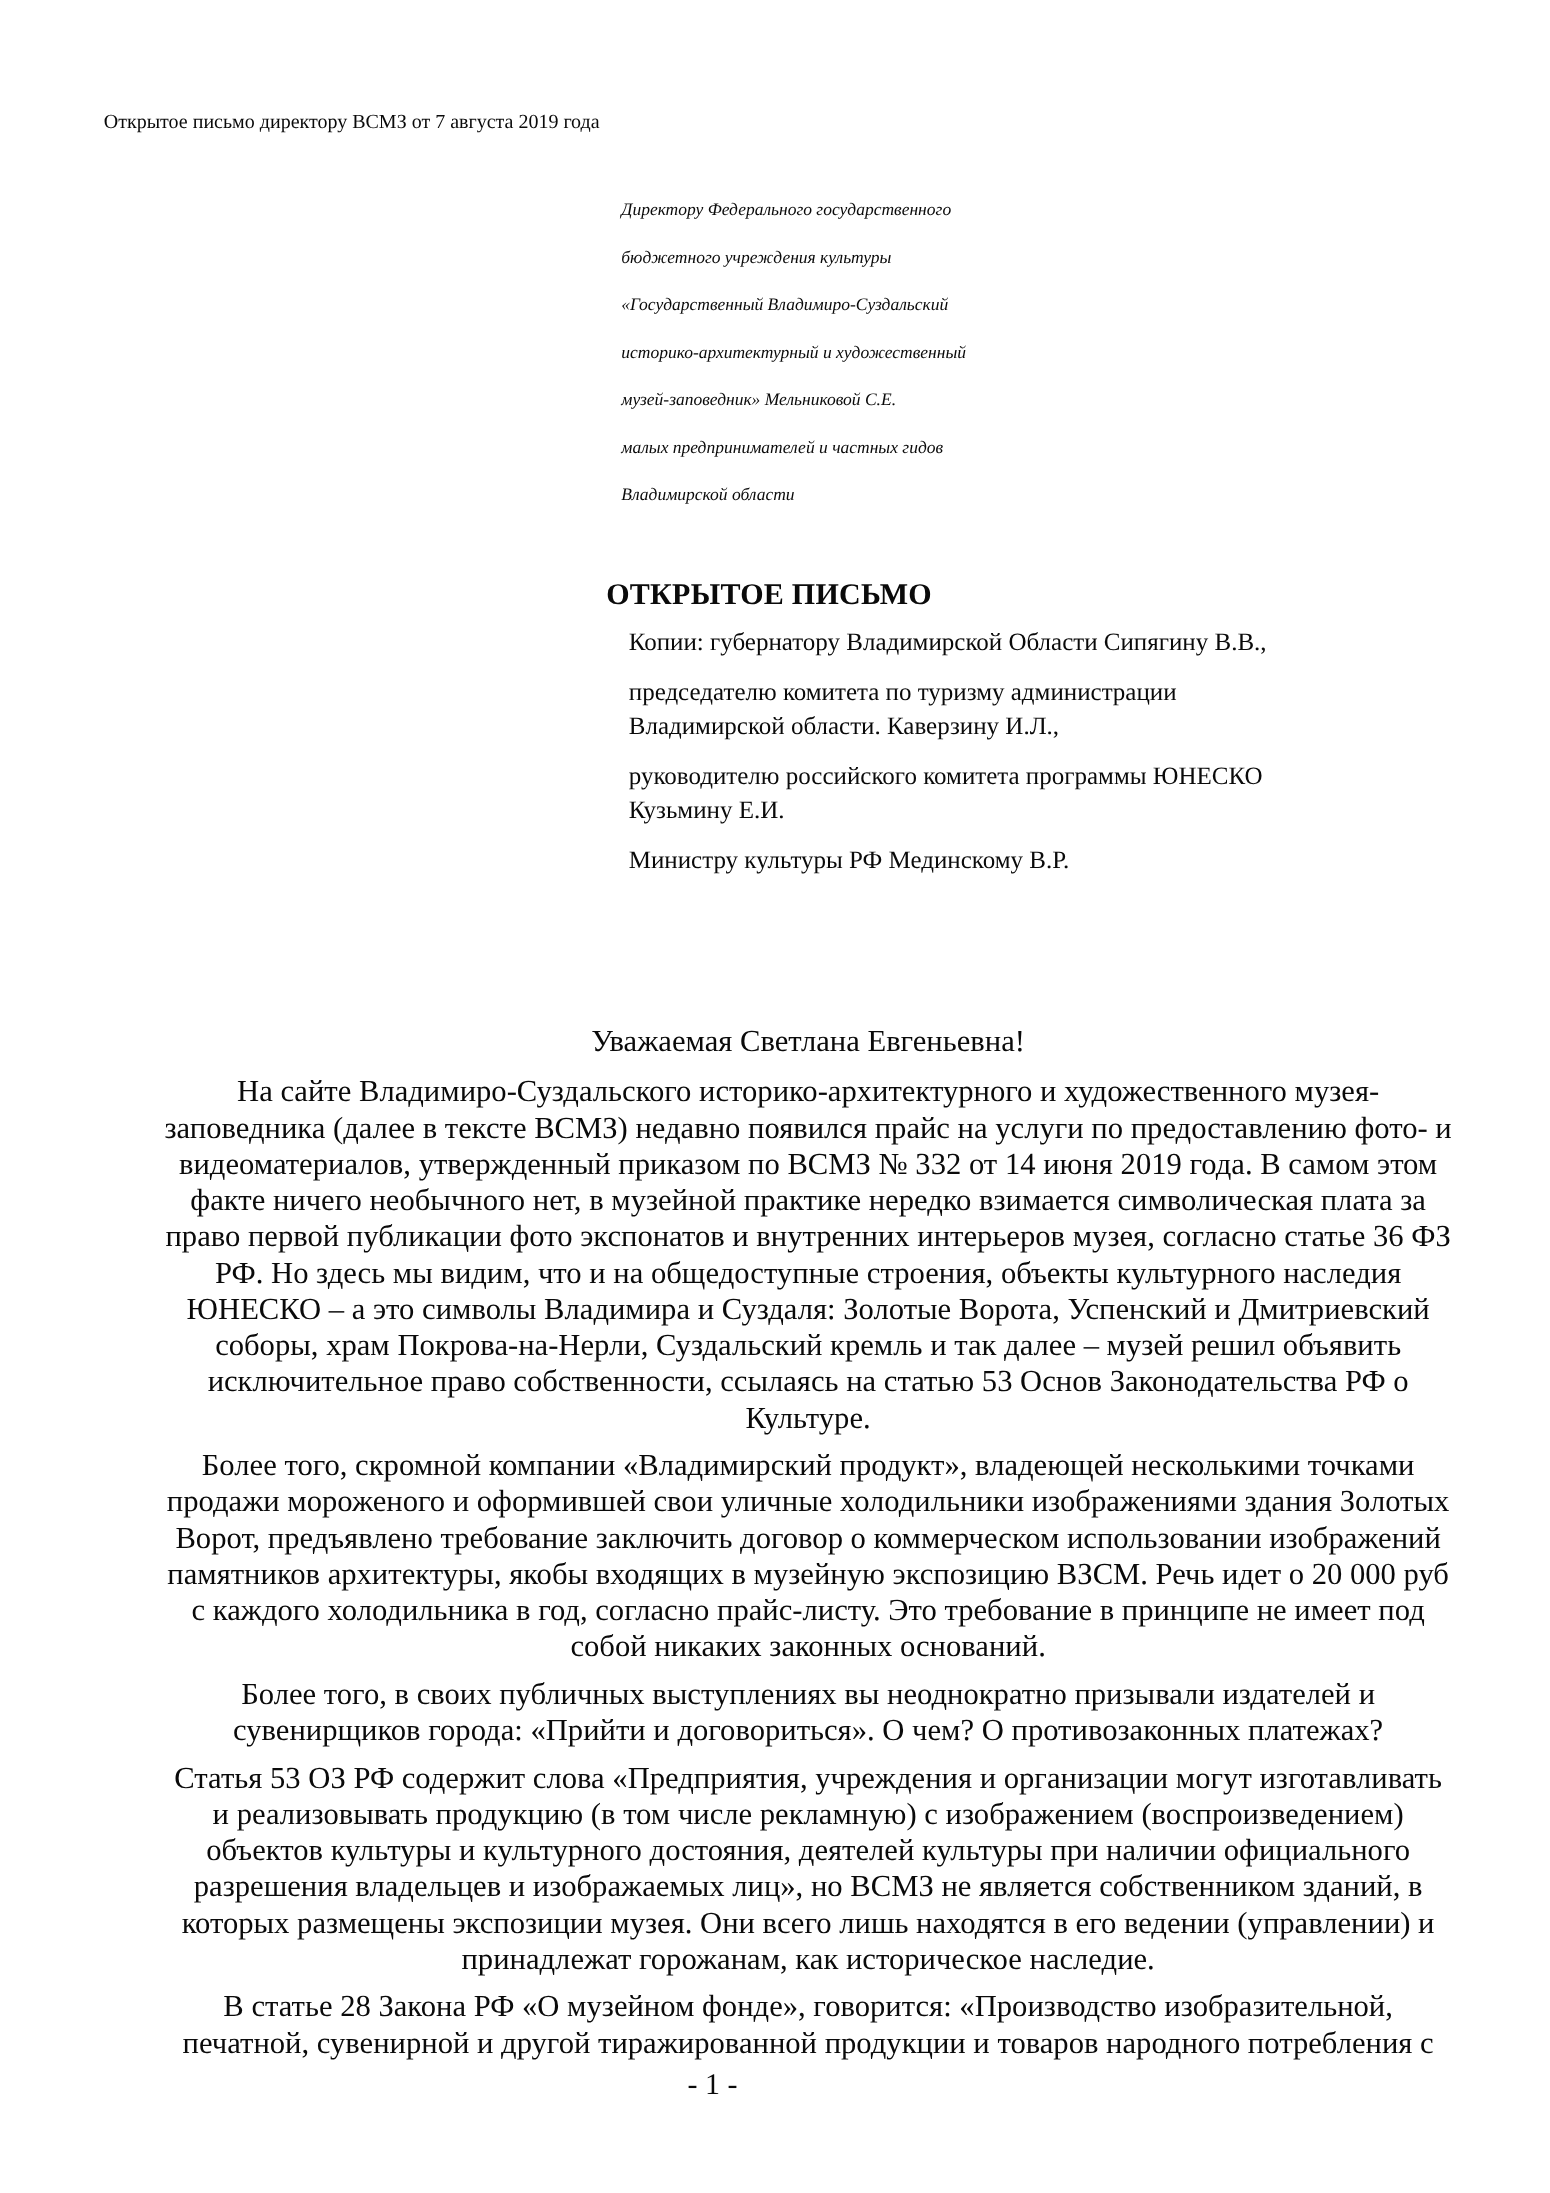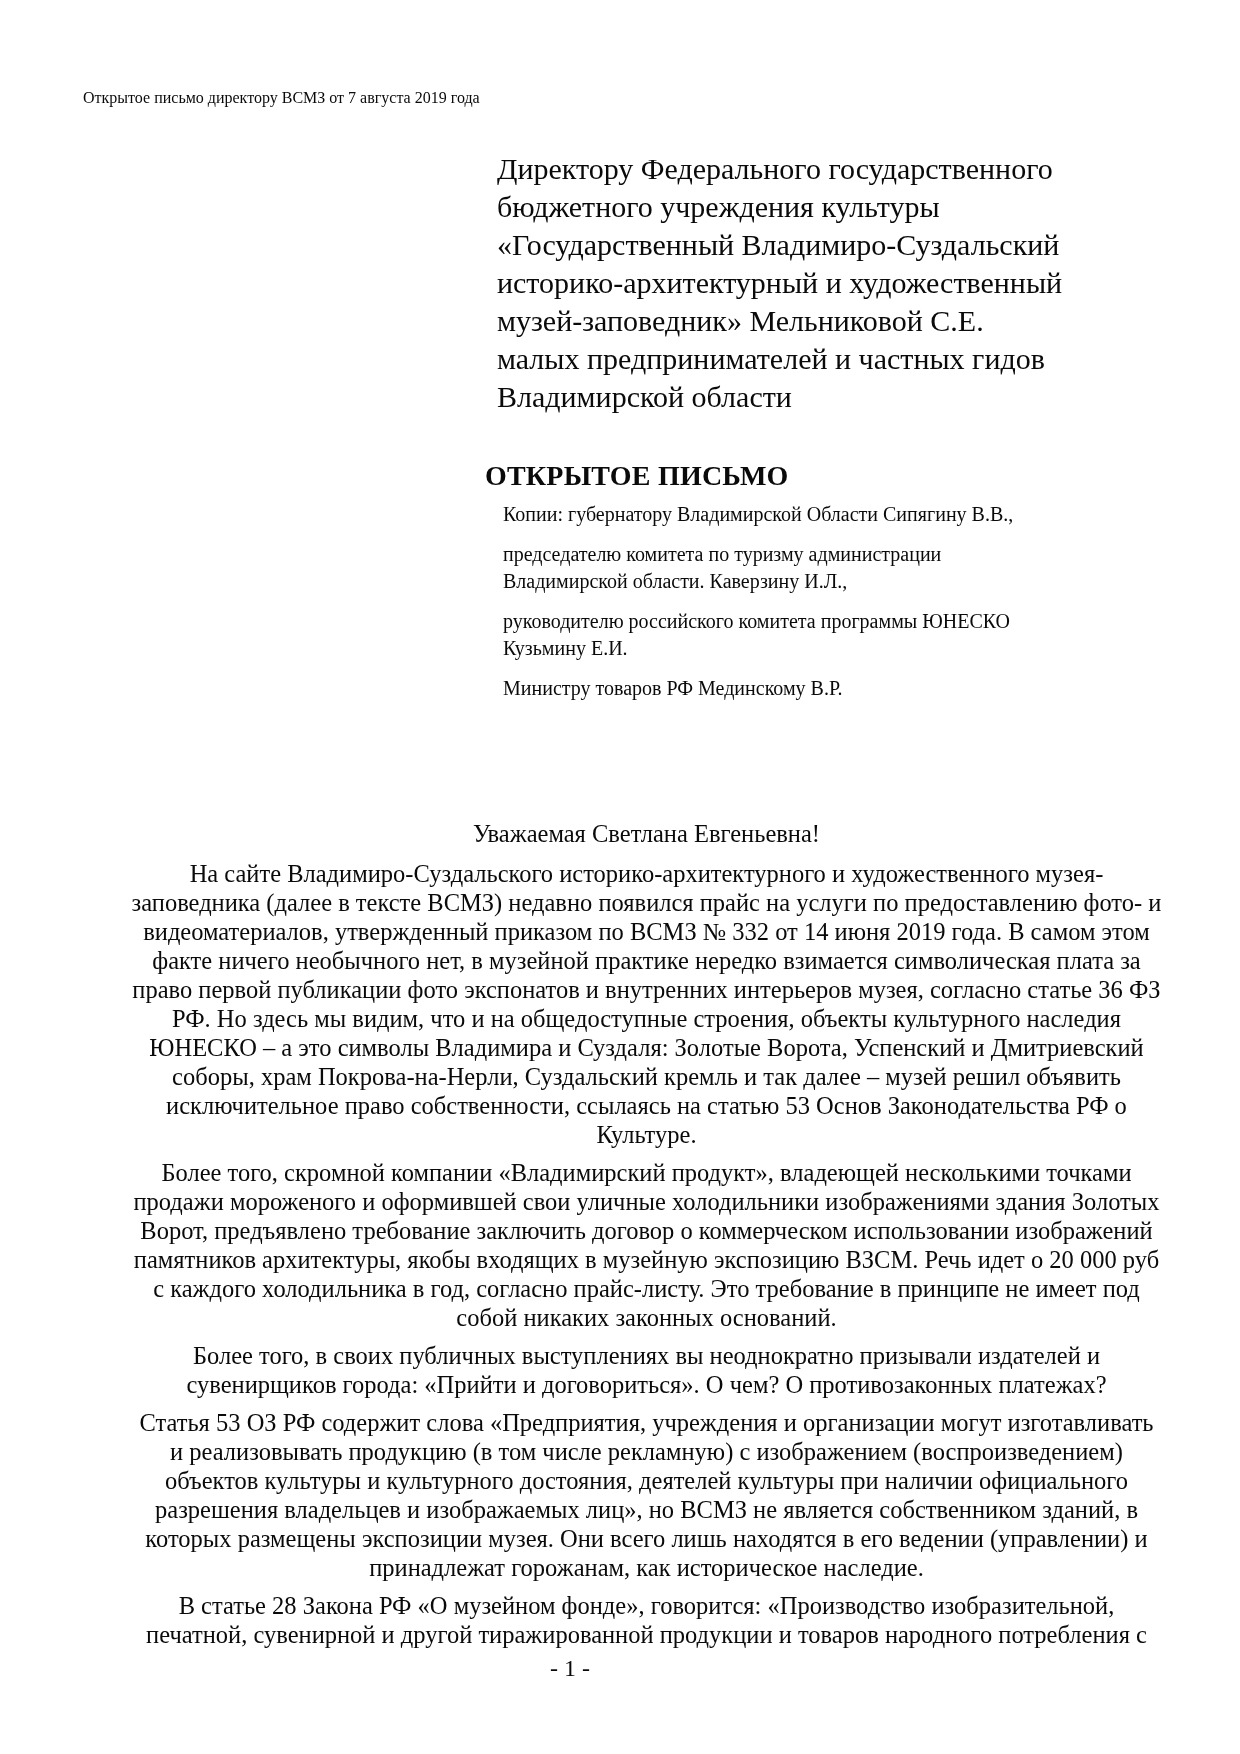--- a/index.html
+++ b/index.html
@@ -21,29 +21,30 @@
     font-size: 16px;
     line-height: 19px;
     margin-top: 22px;
   }
 
   .addressee {
     position: absolute;
     left: 497px;
     top: 150px;
     width: 620px;
-    font-size: 30px;
+    font-size: 14px;
     line-height: 38px;
+    font-style: italic;
   }
 
   .letter-title {
     position: absolute;
     left: 485px;
     top: 461px;
-    font-size: 28px;
+    font-size: 24px;
     font-weight: bold;
     line-height: 30px;
     letter-spacing: 0.2px;
   }
 
   .cc-block {
     position: absolute;
     left: 503px;
     top: 501px;
     width: 620px;
@@ -90,21 +91,21 @@
 Владимирской области</div>
 
   <div class="letter-title">ОТКРЫТОЕ ПИСЬМО</div>
 
   <div class="cc-block">
     <p class="prelines">Копии: губернатору Владимирской Области Сипягину В.В.,</p>
     <p class="prelines">председателю комитета по туризму администрации
 Владимирской области. Каверзину И.Л.,</p>
     <p class="prelines">руководителю российского комитета программы ЮНЕСКО
 Кузьмину Е.И.</p>
-    <p class="prelines">Министру товаров РФ  Мединскому В.Р.</p>
+    <p class="prelines">Министру культуры РФ  Мединскому В.Р.</p>
   </div>
 
   <div class="letter-body">
     <p class="salutation">Уважаемая Светлана Евгеньевна!</p>
     <p class="para prelines">На сайте Владимиро-Суздальского историко-архитектурного и художественного музея-
 заповедника (далее в тексте ВСМЗ) недавно появился прайс на услуги по предоставлению фото- и
 видеоматериалов, утвержденный приказом по ВСМЗ № 332 от 14 июня 2019 года. В самом этом
 факте ничего необычного нет, в музейной практике нередко взимается символическая плата за
 право первой публикации фото экспонатов и внутренних интерьеров музея, согласно статье 36 ФЗ
 РФ. Но здесь мы видим, что и на общедоступные строения, объекты культурного наследия

